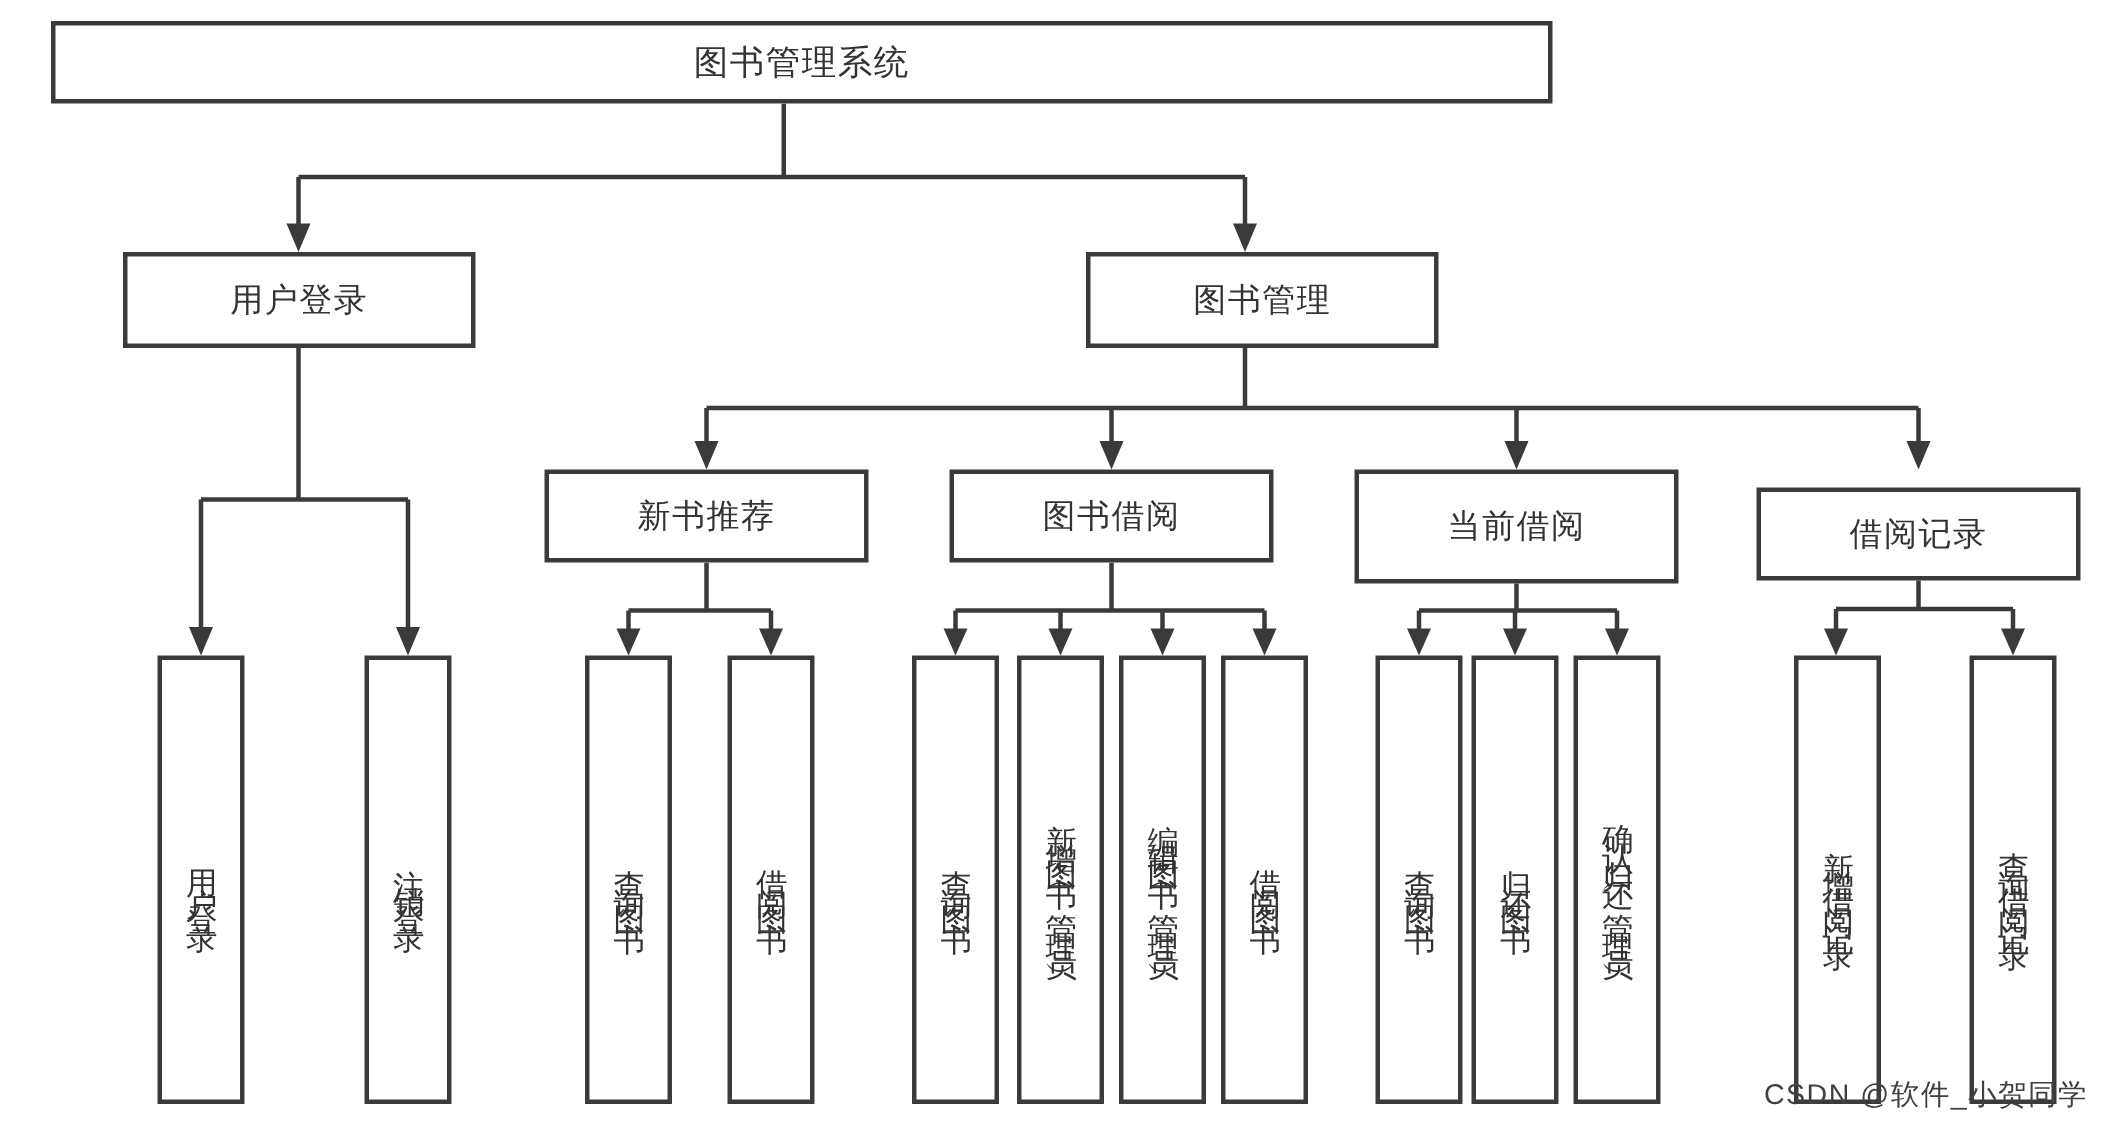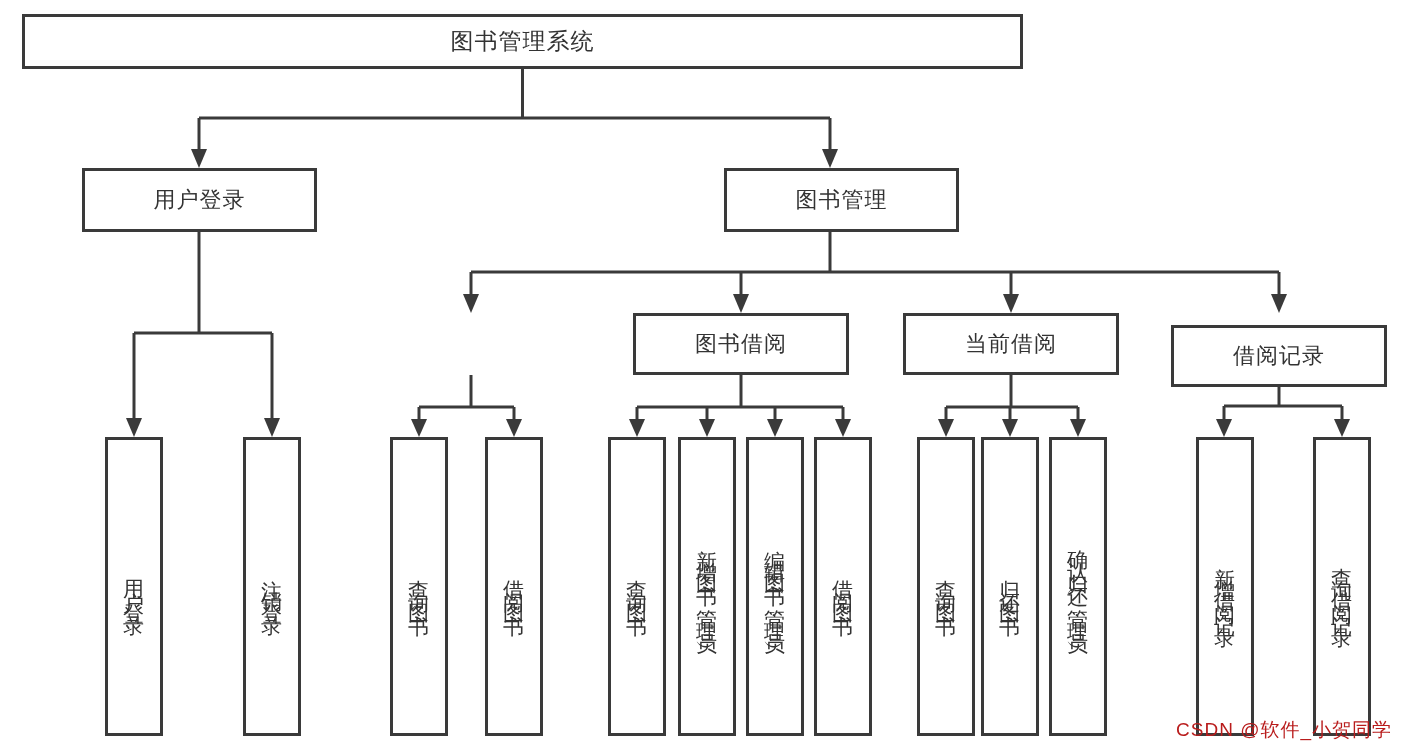--- a/index.html
+++ b/index.html
@@ -6,32 +6,32 @@
   #canvas{
     position:relative;width:1405px;height:747px;background:#ffffff;overflow:hidden;
     font-family:"Liberation Sans","DejaVu Sans",sans-serif;color:#333333;
   }
   #wires{position:absolute;left:0;top:0;pointer-events:none;}
   .hbox{
     position:absolute;box-sizing:border-box;border:3px solid #3a3a3a;background:#ffffff;
     display:flex;align-items:center;justify-content:center;
     font-size:22px;letter-spacing:1px;color:#333333;z-index:2;
   }
-  .hbox.root{font-size:23px;}
+  .hbox.root{font-size:23px;margin-left:12px;}
   .vbox{
     position:absolute;box-sizing:border-box;border:3px solid #3a3a3a;background:#ffffff;
     display:flex;align-items:center;justify-content:center;z-index:2;
   }
   .vtext{
     writing-mode:vertical-rl;text-orientation:mixed;
     font-size:21px;letter-spacing:12px;line-height:1;color:#333333;white-space:nowrap;
   }
   .watermark{
     position:absolute;right:13px;top:717px;z-index:5;
-    font-size:19px;color:#b91c1c;letter-spacing:1px;white-space:nowrap;
+    font-size:19px;color:#404040;letter-spacing:1px;white-space:nowrap;
   }
 </style>
 </head>
 <body>
 
 <div id="canvas">
 
   <svg id="wires" width="1405" height="747" viewBox="0 0 1405 747">
     <g stroke="#3a3a3a" stroke-width="3" fill="#3a3a3a">
 
@@ -114,24 +114,27 @@
     <span>图书管理系统</span>
   </div>
 
   <div class="hbox" style="left:82px;top:168px;width:235px;height:64px;">
     <span>用户登录</span>
   </div>
   <div class="hbox" style="left:712px;top:168px;width:235px;height:64px;margin-left:12px;">
     <span>图书管理</span>
   </div>
 
+  <div class="hbox" style="left:363px;top:313px;width:216px;height:62px;">
+    <span>新书推荐</span>
+  </div>
   <div class="hbox" style="left:633px;top:313px;width:216px;height:62px;">
     <span>图书借阅</span>
   </div>
-  <div class="hbox" style="left:903px;top:313px;width:216px;height:62px;">
+  <div class="hbox" style="left:903px;top:313px;width:216px;height:76px;">
     <span>当前借阅</span>
   </div>
   <div class="hbox" style="left:1171px;top:313px;width:216px;height:62px;margin-top:12px;">
     <span>借阅记录</span>
   </div>
 
   <div class="vbox" style="left:105px;top:437px;width:58px;height:299px;">
     <span class="vtext">用户登录</span>
   </div>
   <div class="vbox" style="left:243px;top:437px;width:58px;height:299px;">

